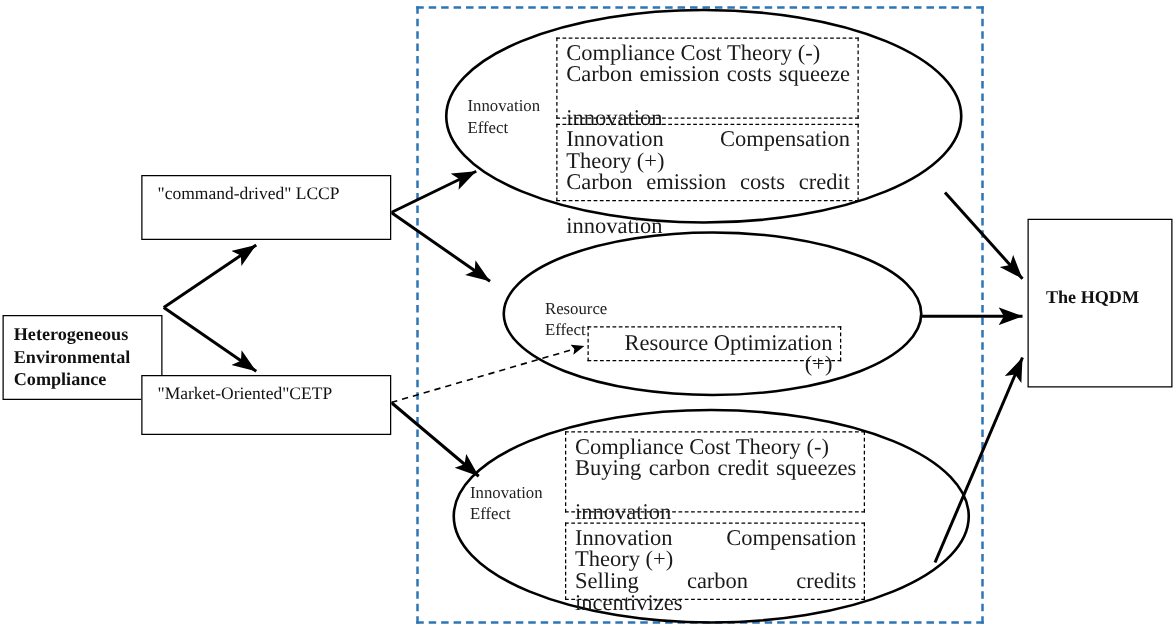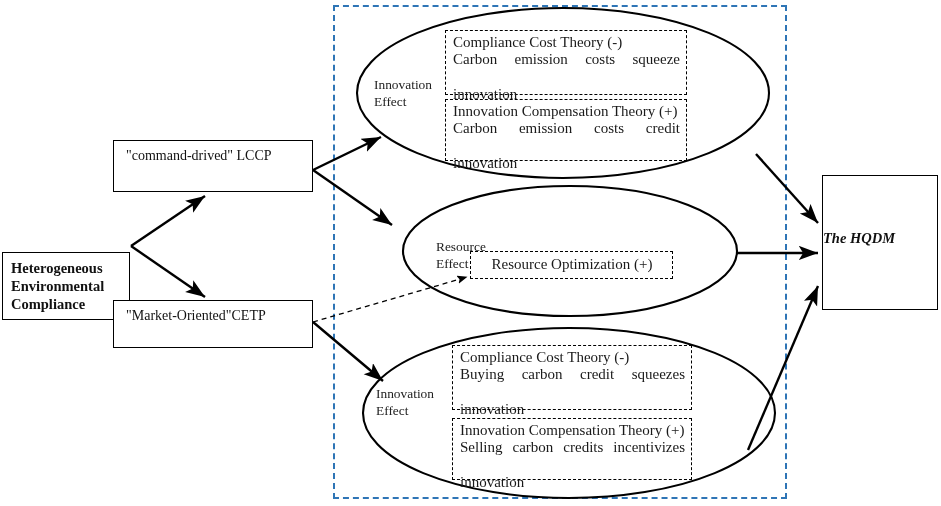--- a/index.html
+++ b/index.html
@@ -20,21 +20,21 @@
   .node .label{position:absolute;left:0;right:0;}
 
   .bold-label{font-weight:bold;font-size:14.5px;line-height:18px;}
   .plain-label{font-size:14px;line-height:17px;}
 
   
   .dbox{
     position:absolute;box-sizing:border-box;
     border:1.3px dashed #000;background:transparent;
     padding:3px 6px 3px 7px;
-    font-size:15px;line-height:17.2px;
+    font-size:18px;line-height:17.2px;
     text-align:justify;text-justify:inter-word;
     color:#1a1a1a;
   }
   .dbox .ln{display:block;}
   .dbox .just{display:block;text-align:justify;}
   .dbox .just:after{content:"";display:inline-block;width:100%;}
 
   .ell-label{
     position:absolute;font-size:13.4px;line-height:17px;color:#222;
     text-align:left;white-space:pre-line;
@@ -92,21 +92,21 @@
 
   <div class="node" style="left:113px;top:140px;width:200px;height:52px;">
     <div class="label plain-label" style="left:12px;top:6px;right:6px;">"command-drived" LCCP</div>
   </div>
 
   <div class="node" style="left:113px;top:300px;width:200px;height:48px;">
     <div class="label plain-label" style="left:12px;top:6px;right:6px;">"Market-Oriented"CETP</div>
   </div>
 
   <div class="node" style="left:822px;top:175px;width:116px;height:135px;">
-    <div class="label bold-label" style="left:0;top:53px;right:12px;font-style:italic;">The HQDM</div>
+    <div class="label bold-label" style="left:0;top:53px;right:12px;text-align:center;">The HQDM</div>
   </div>
 
   <div class="ell-label" style="left:374px;top:76px;width:78px;">Innovation
 Effect</div>
 
   <div class="dbox" style="left:445px;top:30px;width:242px;height:65px;">
     <span class="ln">Compliance Cost Theory (-)</span>
     <span class="just">Carbon emission costs squeeze</span>
     <span class="ln">innovation</span>
   </div>
@@ -114,21 +114,21 @@
   <div class="dbox" style="left:445px;top:99px;width:242px;height:62px;">
     <span class="ln">Innovation Compensation Theory (+)</span>
     <span class="just">Carbon emission costs credit</span>
     <span class="ln">innovation</span>
   </div>
 
   <div class="ell-label" style="left:404px;top:238px;width:78px;margin-left:32px;">Resource
 Effect</div>
 
 
-  <div class="dbox" style="left:470px;top:251px;width:203px;height:28px;text-align:center;padding-top:4px;">
+  <div class="dbox" style="left:470px;top:261px;width:203px;height:28px;text-align:right;padding-top:4px;">
     <span class="ln">Resource Optimization (+)</span>
   </div>
 
   <div class="ell-label" style="left:376px;top:385px;width:78px;">Innovation
 Effect</div>
 
   <div class="dbox" style="left:452px;top:345px;width:240px;height:65px;">
     <span class="ln">Compliance Cost Theory (-)</span>
     <span class="just">Buying carbon credit squeezes</span>
     <span class="ln">innovation</span>

